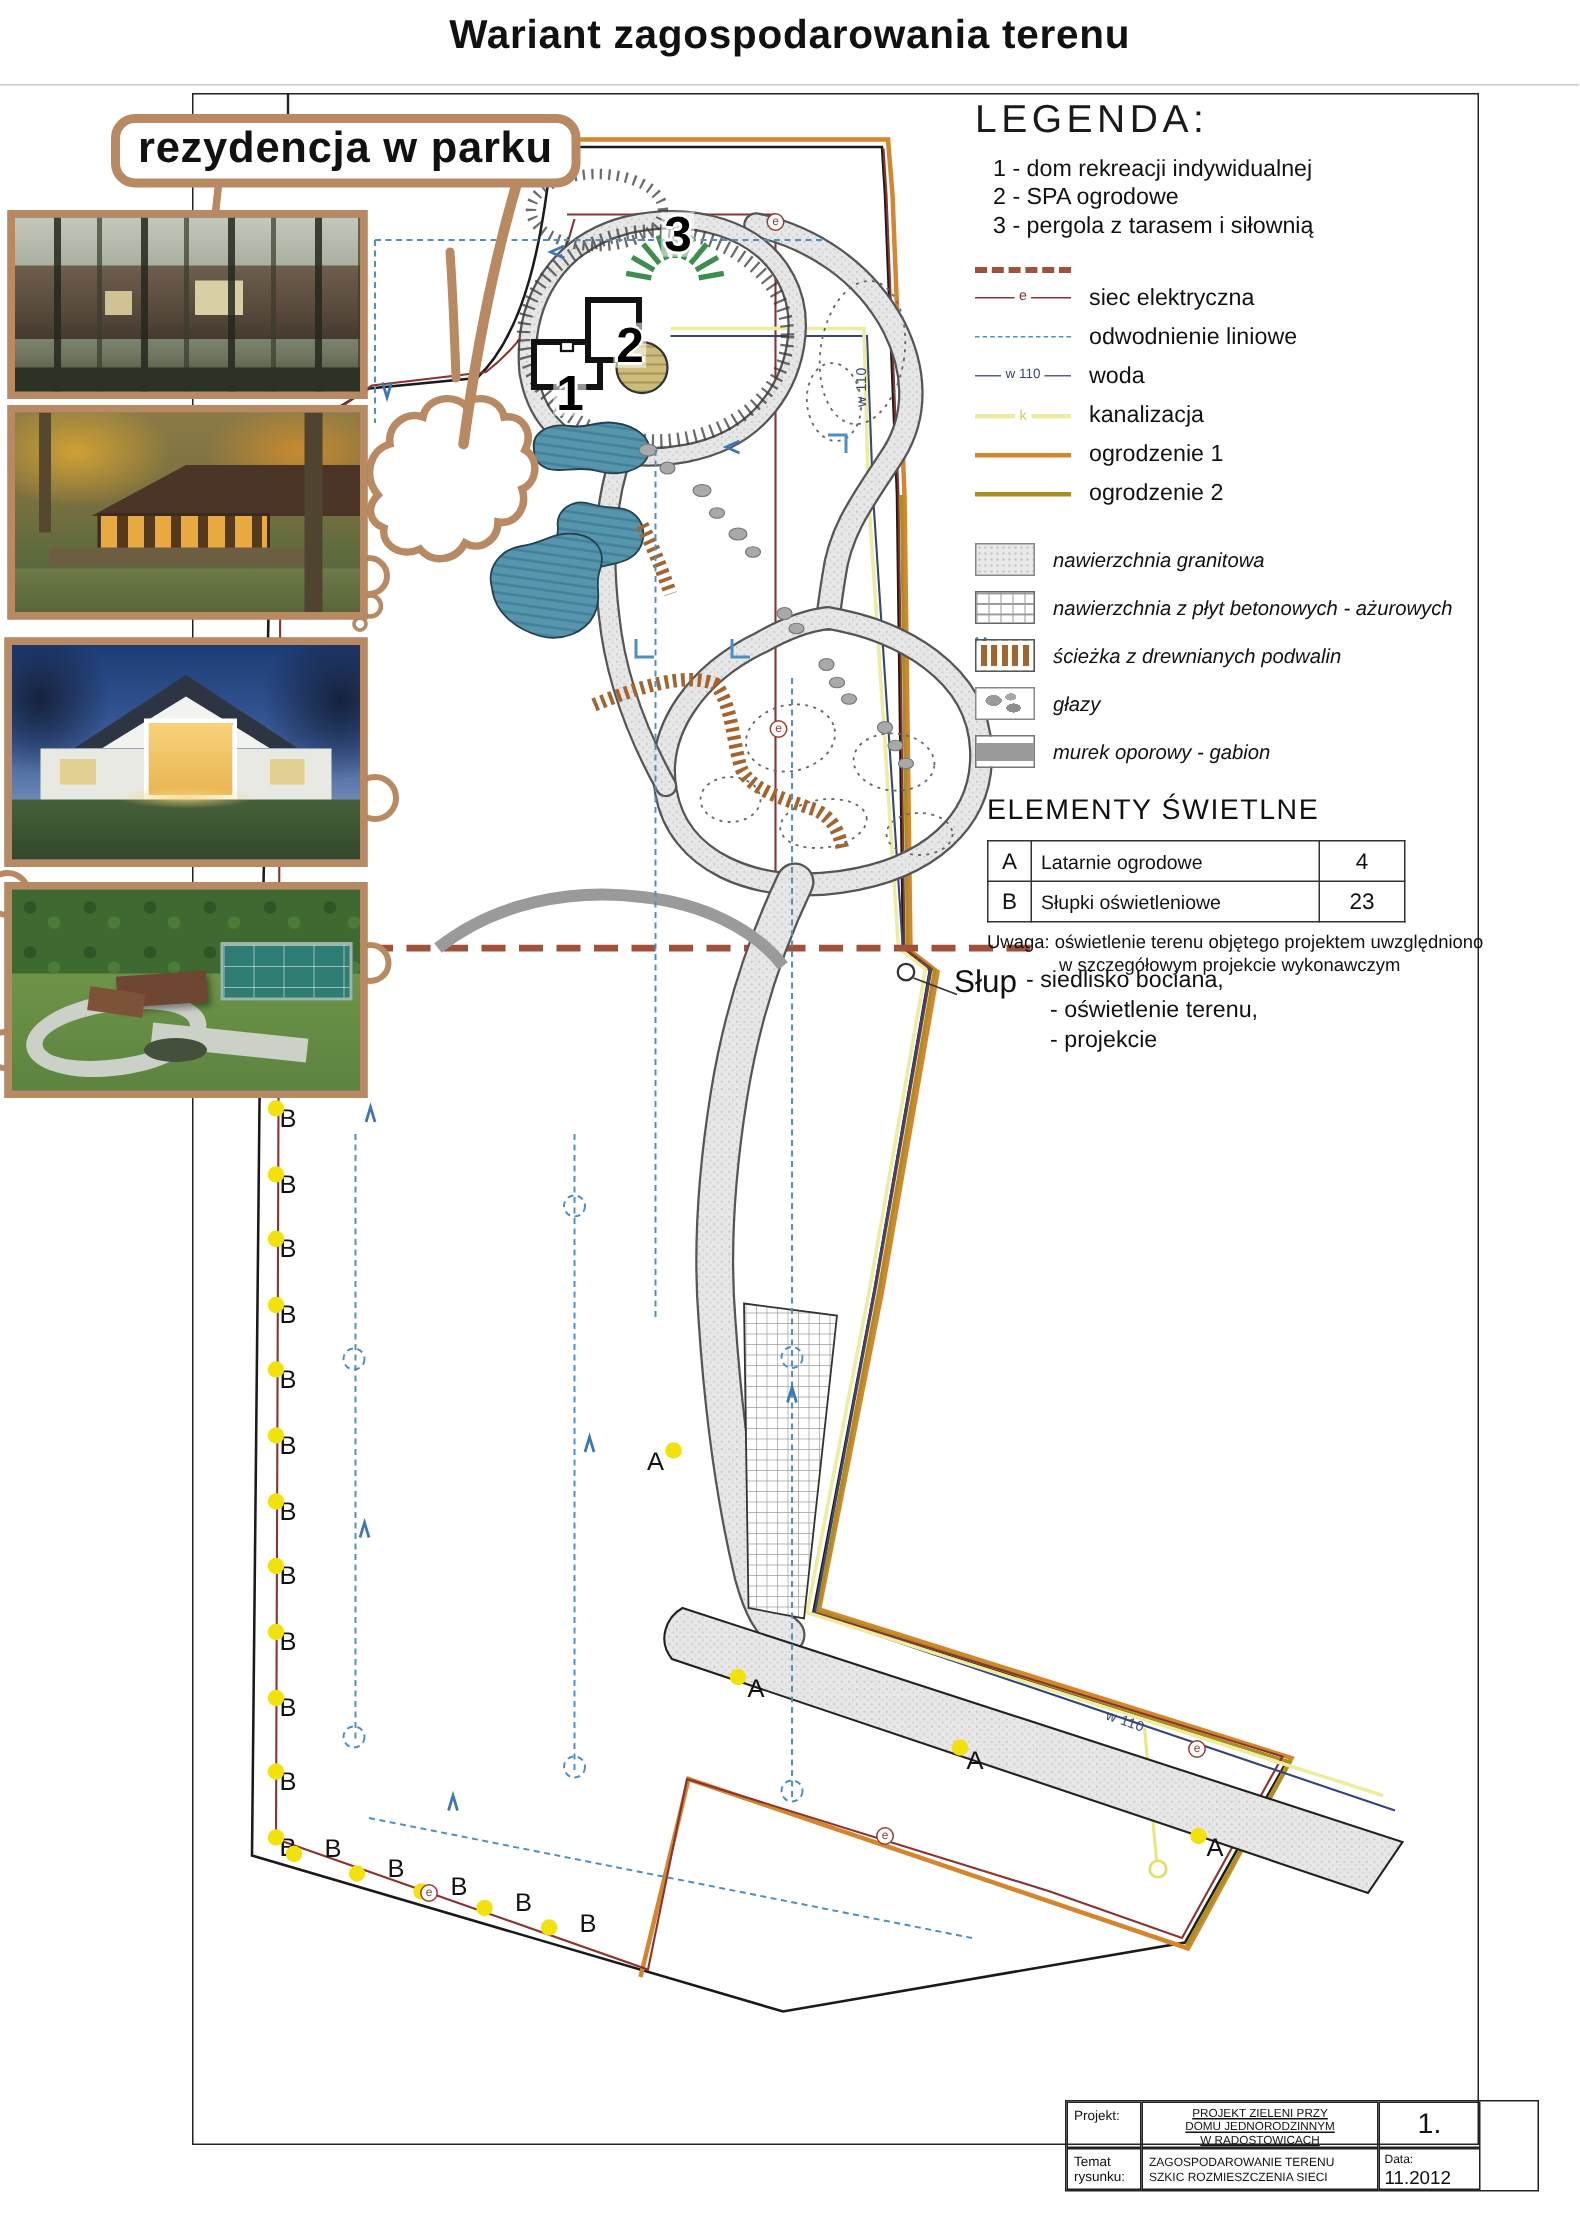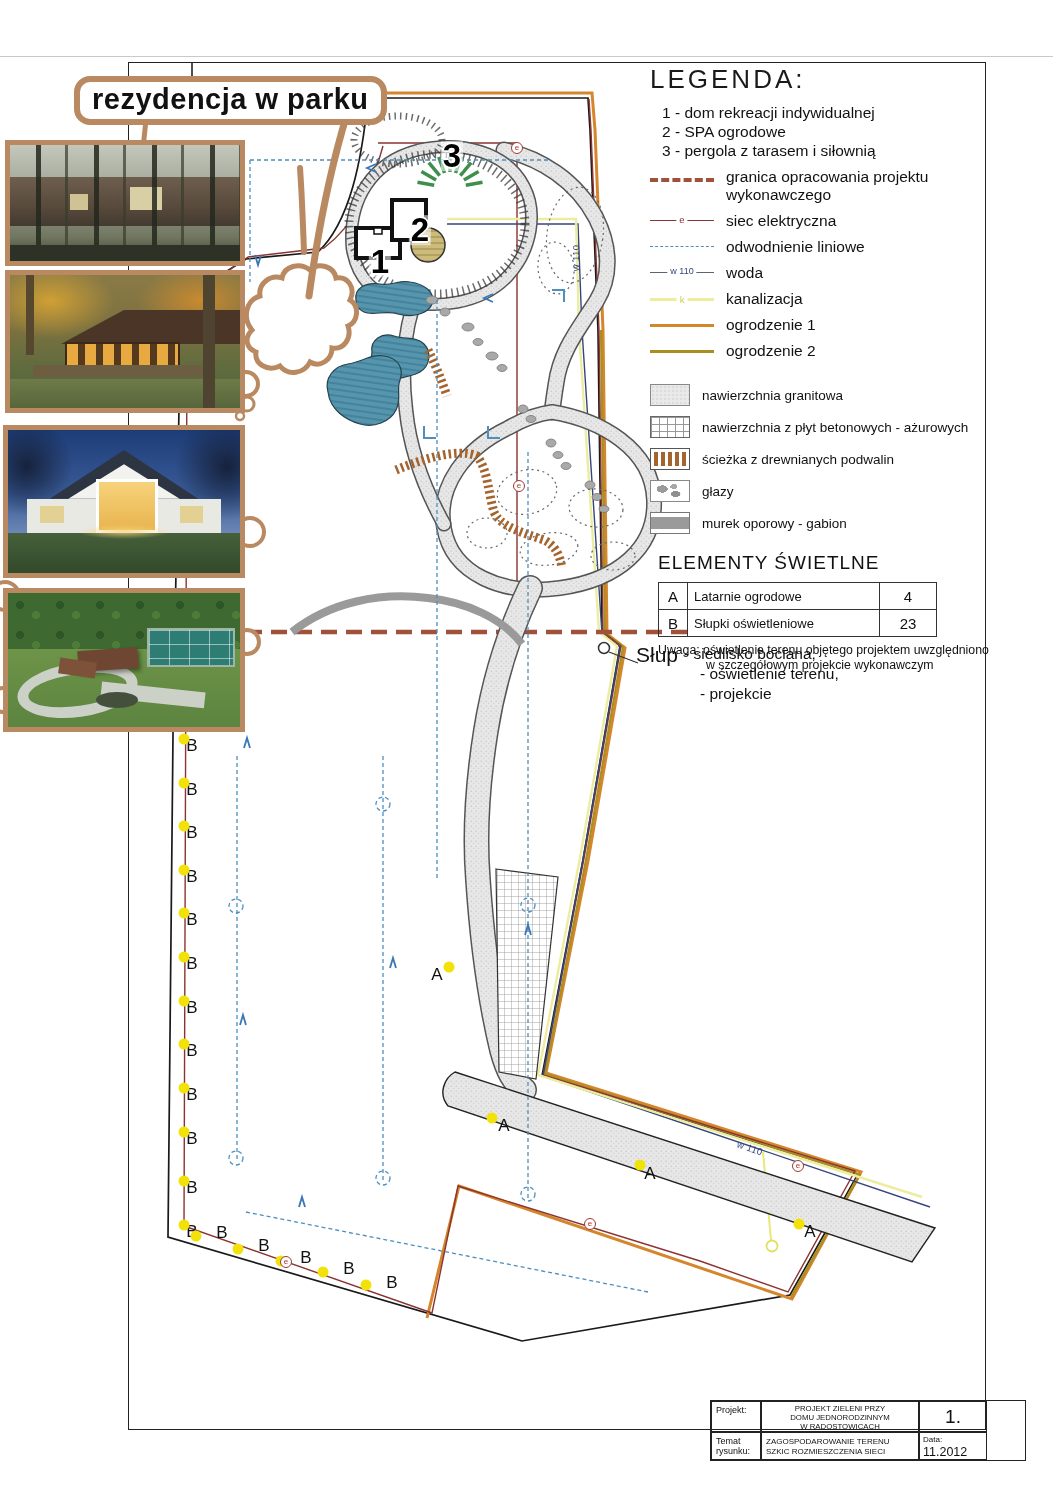--- a/index.html
+++ b/index.html
@@ -85,21 +85,21 @@
   .lsym .mid{position:absolute;left:50%;top:-7px;transform:translateX(-50%);background:#fff;
              padding:0 3px;font-size:9.5px;line-height:11px;}
   .llab{font-size:15.5px;line-height:18px;}
   .l-granica{border-top:4px dashed #a0513a;margin-top:10px;}
   .l-e{border-top:1.5px solid #8b3330;} .l-e .mid{color:#8b3330;}
   .l-dr{border-top:1.6px dashed #4d8fbf;}
   .l-w{border-top:1.6px solid #5a6472;} .l-w .mid{color:#36457c;font-size:9px;}
   .l-k{border-top:3px solid #ededa0;} .l-k .mid{color:#cfcf4a;}
   .l-o1{border-top:3px solid #d5862c;}
   .l-o2{border-top:3px solid #a98f1f;}
-  .srow{display:flex;align-items:center;margin-top:10px;}
+  .srow{display:flex;align-items:center;margin-top:10px;font-style:italic;}
   .sw{width:40px;height:22px;flex:0 0 40px;margin-right:12px;border:1px solid #888;box-sizing:border-box;}
   .sw-granite{background-color:#e9e9e9;background-image:radial-gradient(circle 1px,#bdbdbd 70%,transparent 71%);background-size:4px 4px;}
   .sw-plates{background:#fff;background-image:linear-gradient(#999 1px,transparent 1px),linear-gradient(90deg,#999 1px,transparent 1px);background-size:8px 7px;border-color:#666;}
   .sw-wood{border-color:#555;background:repeating-linear-gradient(90deg,#fff 0 3px,#a5642e 3px 7px);box-shadow:inset 0 0 0 3px #fff;}
   .sw-boulders{background:#fff;background-image:radial-gradient(ellipse 9px 6px at 30% 40%,#9a9a9a 60%,transparent 61%),radial-gradient(ellipse 8px 5px at 65% 65%,#8f8f8f 60%,transparent 61%),radial-gradient(ellipse 6px 4px at 60% 28%,#a8a8a8 60%,transparent 61%);}
   .sw-gabion{background:linear-gradient(#fff 0 4px,#9a9a9a 4px 16px,#fff 16px);border-color:#777;}
   .slab{font-size:13.5px;}
   #light-heading{font-size:19px;letter-spacing:1px;margin:18px 0 8px 8px;}
   #light-table{border-collapse:collapse;margin-left:8px;}
   #light-table td{border:1.4px solid #333;height:24px;}
@@ -110,31 +110,32 @@
   #light-note .n2{margin-left:48px;}
   
   #slup-note{position:absolute;left:636px;top:644px;z-index:2;font-size:15.5px;line-height:20px;}
   #slup-note .slup-title{font-size:21px;float:left;margin-right:6px;line-height:22px;}
   
   #title-block{position:absolute;left:710px;top:1400px;width:316px;height:61px;z-index:2;
                border:1.5px solid #222;box-sizing:border-box;display:grid;
                grid-template-columns:50px 158px 68px;grid-template-rows:31px 28px;}
   #title-block>div{border:.7px solid #222;box-sizing:border-box;overflow:hidden;}
   .tb-label{font-size:9px;padding:3px 2px 0 4px;}
-  .tb-center{font-size:7.8px;line-height:9px;text-align:center;padding-top:2px;}
+  .tb-center{font-size:7.8px;line-height:9px;text-align:center;padding-top:2px;text-decoration:underline;}
   .tb-num{font-size:19px;text-align:center;line-height:30px;}
   .tb-subject{font-size:8px;line-height:9.5px;text-align:left;padding:4px 12px 0 4px;}
   .tb-date{font-size:8px;padding:2px 0 0 3px;}
   .tb-date .val{display:block;font-size:12.5px;text-align:right;padding-right:21px;margin-top:1px;}
 </style>
 </head>
 <body>
 
 <div id="page">
 
+  <div id="main-title">Wariant zagospodarowania terenu</div>
   <div id="top-rule"></div>
   <div id="frame"></div>
 
   <svg id="plan-svg" viewBox="0 0 1053 1490">
     <defs>
       <pattern id="granite" width="5" height="5" patternUnits="userSpaceOnUse">
         <rect width="5" height="5" fill="#e7e7e7"></rect>
         <circle cx="1.2" cy="1.2" r="0.7" fill="#c6c6c6"></circle>
         <circle cx="3.6" cy="3.4" r="0.7" fill="#d2d2d2"></circle>
       </pattern>
@@ -427,21 +428,20 @@
   <div id="rez-label">rezydencja w parku</div>
 
   <div id="legend">
     <div id="legend-heading">LEGENDA:</div>
     <div class="lnum">1 - dom rekreacji indywidualnej</div>
     <div class="lnum">2 - SPA ogrodowe</div>
     <div class="lnum">3 - pergola z tarasem i siłownią</div>
 
     <div class="lrow">
       <div class="lsym l-granica"></div>
-      <div class="llab">granica opracowania projektu wykonawczego</div>
     </div>
     <div class="lrow">
       <div class="lsym l-e">
           <span class="mid">e</span>
         </div>
       <div class="llab">siec elektryczna</div>
     </div>
     <div class="lrow">
       <div class="lsym l-dr"></div>
       <div class="llab">odwodnienie liniowe</div>

